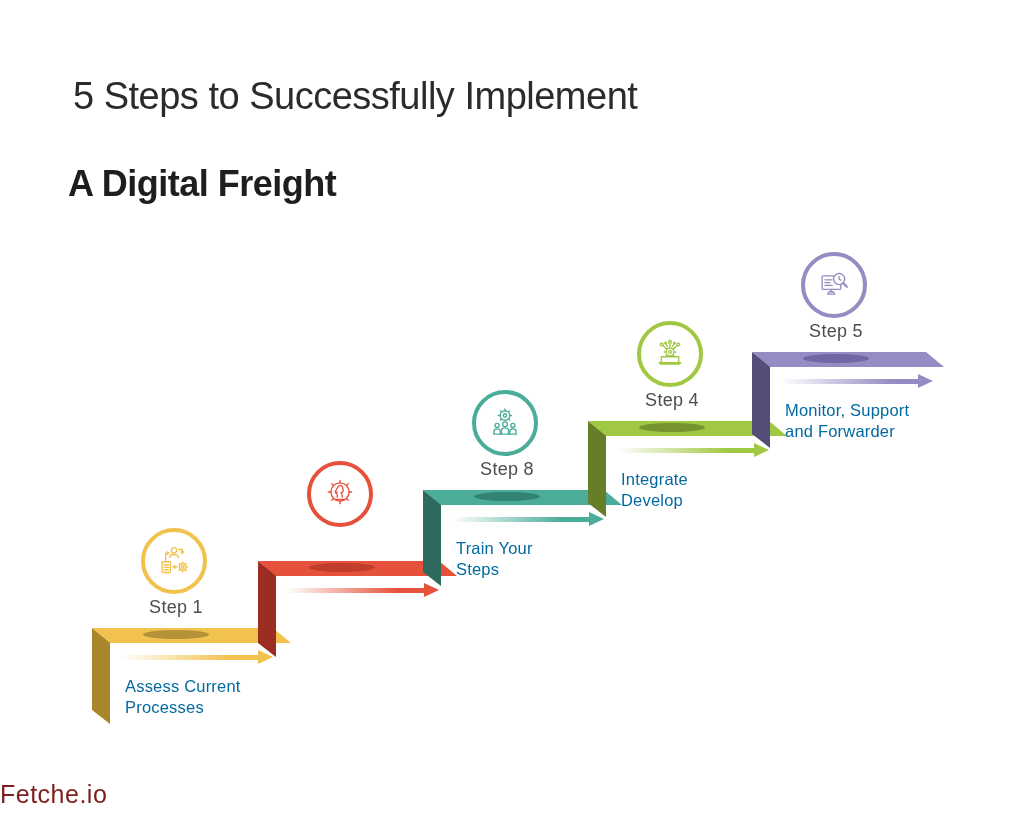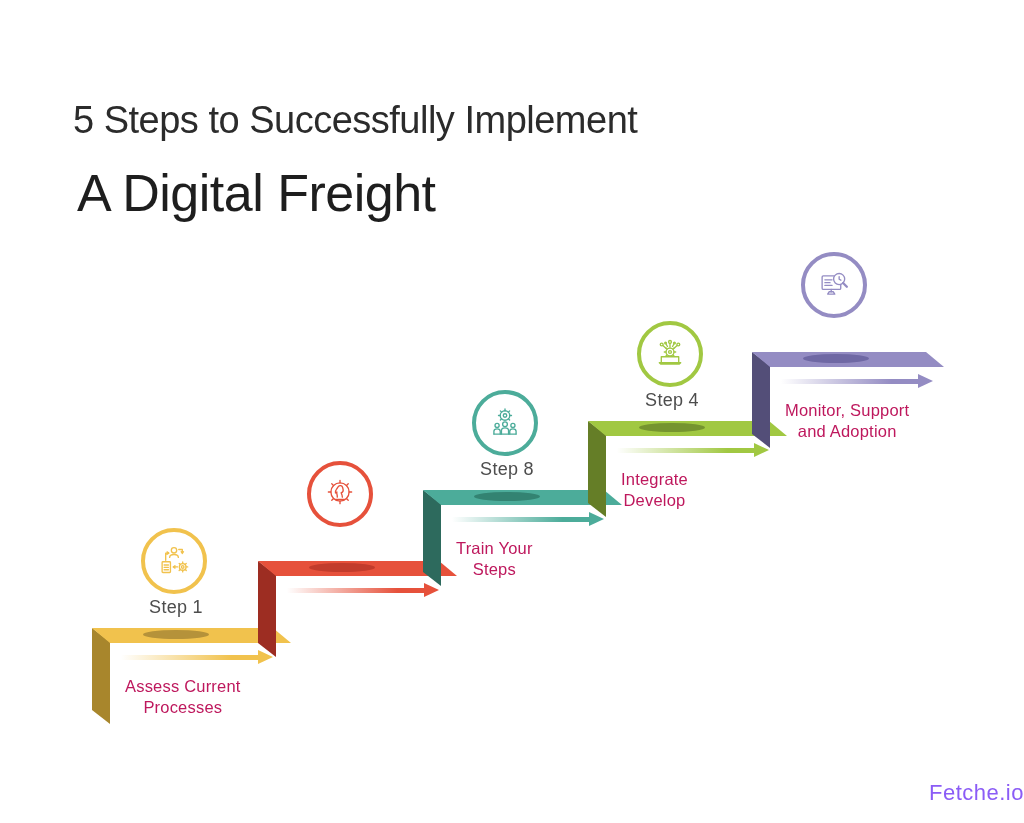--- a/index.html
+++ b/index.html
@@ -2,26 +2,26 @@
 <html><head>
 <meta charset="utf-8">
 <style>
   html,body{margin:0;padding:0;}
   body{
     width:1024px;height:823px;position:relative;overflow:hidden;
     background:#ffffff;font-family:"Liberation Sans", sans-serif;
   }
   
   .subtitle{
-    position:absolute;left:73px;top:99px;
+    position:absolute;left:73px;top:75px;
     font-size:38px;font-weight:400;color:#2b2b2b;letter-spacing:-0.5px;
   }
   .heading{
-    position:absolute;left:68px;top:149px;margin:9px;
-    font-size:52px;font-weight:400;color:#1e1e1e;line-height:70px;letter-spacing:-0.5px;
+    position:absolute;left:68px;top:149px;margin:0;
+    font-size:36px;font-weight:700;color:#1e1e1e;line-height:70px;letter-spacing:-0.5px;
   }
   
   .step{position:absolute;width:210px;height:170px;}
   .step-1{left:92px;top:628px;}
   .step-2{left:258px;top:561px;}
   .step-3{left:423px;top:490px;}
   .step-4{left:588px;top:421px;}
   .step-5{left:752px;top:352px;}
 
   .riser{
@@ -54,28 +54,27 @@
     border:4px solid var(--c);border-radius:50%;background:#fff;
     display:flex;align-items:center;justify-content:center;
   }
   .icon-circle svg{stroke:var(--c);}
   .step-label{
     position:absolute;left:0;top:-31px;width:168px;text-align:center;
     font-size:18px;color:#4d4d4d;letter-spacing:0.3px;
   }
   .desc{
     position:absolute;left:33px;top:48px;
-    font-size:16.5px;line-height:21px;color:#be185d;letter-spacing:0.2px;
+    font-size:16.5px;line-height:21px;color:#0369a1;letter-spacing:0.2px;
     white-space:nowrap;
-    text-align:center;
   }
   
   .brand{
-    position:absolute;left:0;top:780px;width:100%;text-align:right;
-    font-size:22px;color:#8b5cf6;letter-spacing:0.5px;
+    position:absolute;left:0;top:780px;width:100%;text-align:left;
+    font-size:25px;color:#7f1d1d;letter-spacing:0.5px;
   }
   .glyph{fill:none;stroke-width:1.7;stroke-linecap:round;stroke-linejoin:round;}
 </style>
 </head>
 <body>
 
 <header>
   <div class="subtitle">5 Steps to Successfully Implement</div>
   <h1 class="heading"><span>A Digital Freight</span><br></h1>
 </header>
@@ -193,16 +192,17 @@
     <svg class="glyph" viewBox="0 0 48 48" width="38" height="38">
       <rect x="9" y="12.5" width="23.5" height="17" rx="1.5"></rect>
       <path d="M12.5 17.5 h9 M12.5 21 h6.5 M12.5 24.5 h9"></path>
       <path d="M20.5 29.5 v3"></path>
       <path d="M18 32.5 h5 l2 3 h-9 z"></path>
       <circle cx="30.5" cy="16.5" r="7" fill="#ffffff"></circle>
       <path d="M30.5 13.5 v3.2 l2.2 1.2"></path>
       <path d="M35.5 21.5 L40.2 26.2" stroke-width="3"></path>
     </svg>
   </div>
-  <div class="desc"><span>Monitor, Support</span><br><span>and Adoption</span></div>
+  <div class="step-label">Step 5</div>
+  <div class="desc"><span>Monitor, Support</span><br><span>and Forwarder</span></div>
 </div>
 
 <div class="brand">Fetche.io</div>
 
 </body></html>

